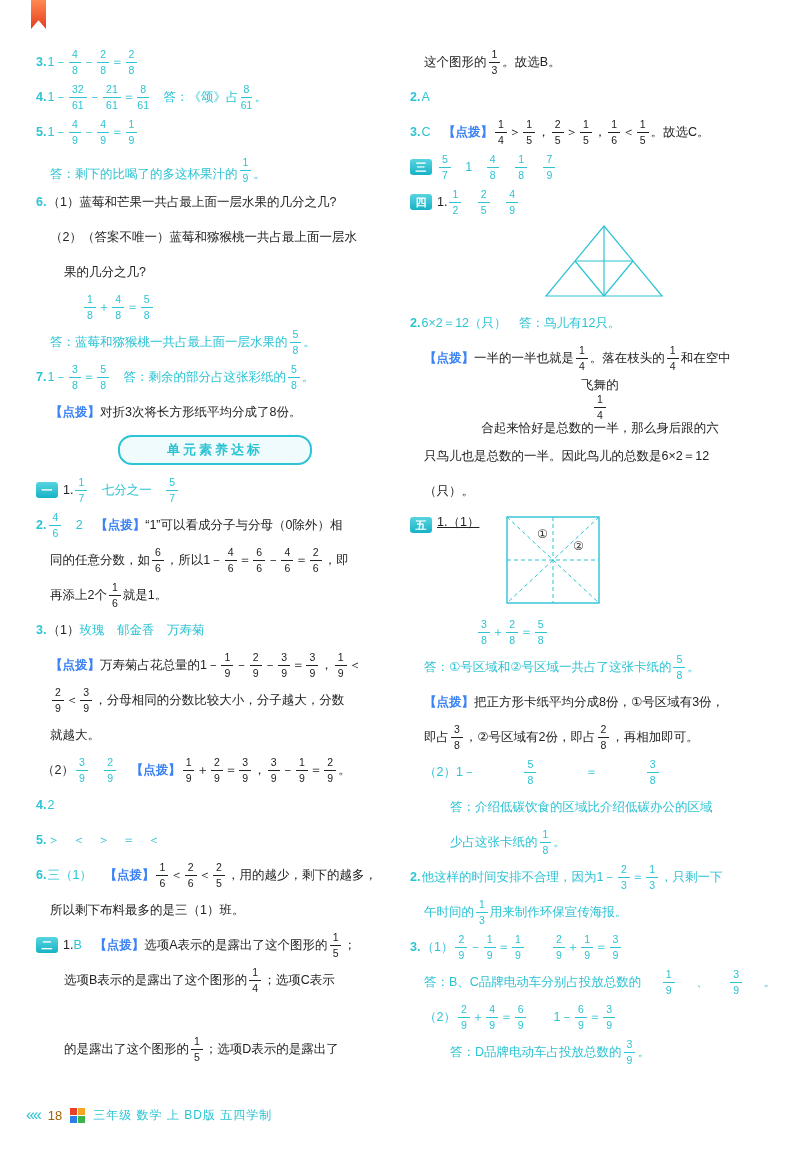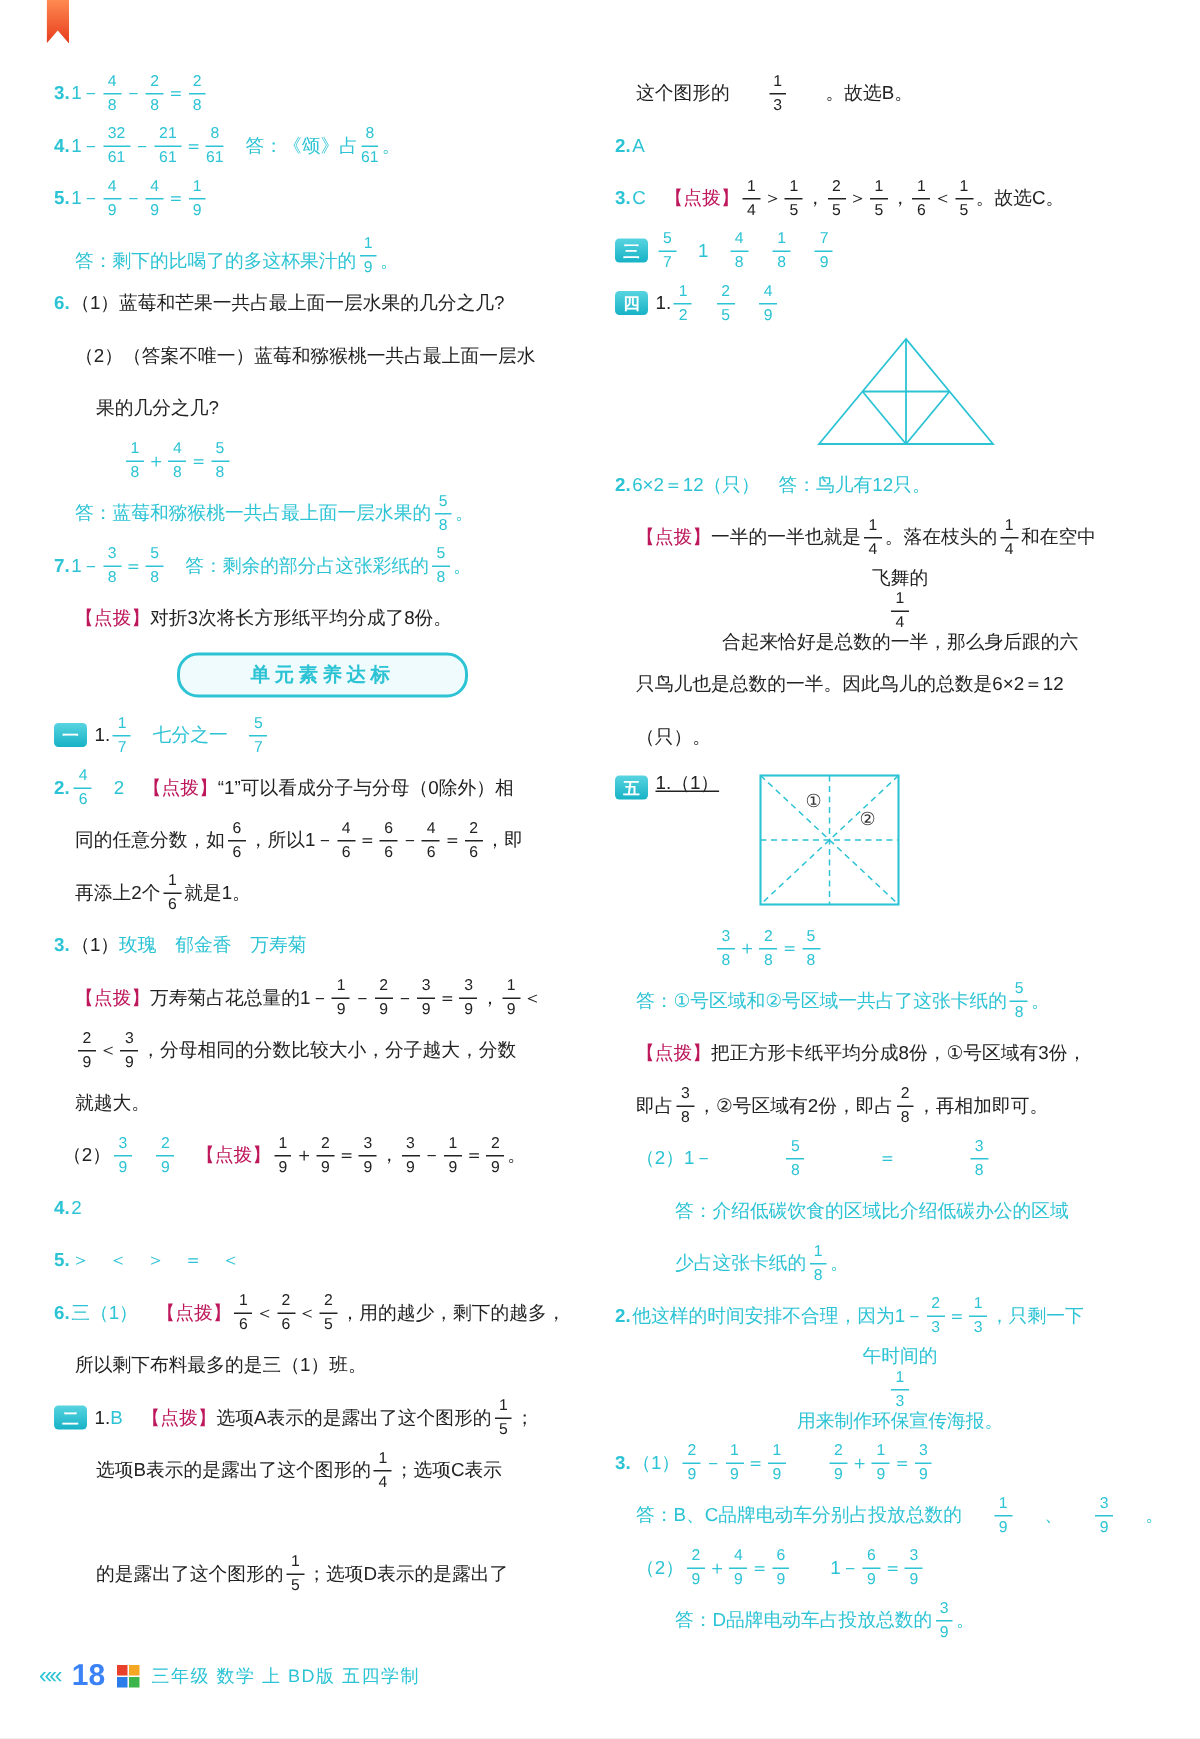--- a/index.html
+++ b/index.html
@@ -13,37 +13,37 @@
   .col-right{left:410px;width:366px;}
   .line{display:flex;align-items:center;min-height:32px;margin-bottom:3px;
         font-size:12.5px;color:#222;overflow:hidden;}
   .line.center{justify-content:center;}
   .line.top{align-items:flex-start;}
   .line.top .t,.line.top .num{margin-top:4px;text-decoration:underline;}
   .line.top .bnum{margin-top:7px;}
   .t{white-space:pre;}
   .cy{color:var(--cy,#2cc3d4);}
   .num{color:var(--cy,#2cc3d4);font-weight:700;white-space:pre;margin-right:1px;flex:none;}
-  .bld{font-weight:400;color:#be185d;white-space:pre;flex:none;}
+  .bld{font-weight:700;color:#3b82f6;white-space:pre;flex:none;}
   .fr{display:inline-flex;flex-direction:column;align-items:center;margin:0 2px;
       font-size:10.5px;line-height:1;flex:none;}
   .fr .fn{padding:0 3px 2px;border-bottom:1.2px solid currentColor;}
   .fr .fd{padding-top:2px;}
   .bnum{flex:none;width:22px;height:16px;border-radius:3px;
         background:linear-gradient(180deg,#58d4e0,#17b2c6);color:#fff;
         font-size:11px;display:inline-flex;align-items:center;justify-content:center;
         margin-right:5px;font-weight:700;}
   .hdrbox{height:26px;min-width:150px;padding:0 20px;border:2px solid var(--cy,#2cc3d4);
         border-radius:14px;display:inline-flex;align-items:center;justify-content:center;
         color:var(--cy,#2cc3d4);font-weight:700;font-size:13px;letter-spacing:3px;
         background:#effbfc;margin:4px 0 6px;}
   .fig{flex:none;margin-left:22px;}
   .footer{position:absolute;left:26px;top:1106px;display:flex;align-items:center;gap:8px;}
   .marks{color:var(--cy,#2cc3d4);font-size:16px;letter-spacing:-2px;}
-  .pnum{font-weight:700;font-size:20px;color:#3b82f6;}
+  .pnum{font-weight:400;font-size:13px;color:#a16207;}
   .logo{width:15px;height:15px;display:grid;grid-template-columns:1fr 1fr;grid-template-rows:1fr 1fr;gap:1px;}
   .logo i{display:block;}
   .logo i:nth-child(1){background:#e8402a;}
   .logo i:nth-child(2){background:#f5a623;}
   .logo i:nth-child(3){background:#2b7de9;}
   .logo i:nth-child(4){background:#3cb54a;}
   .edition{color:var(--cy,#2cc3d4);font-size:12px;letter-spacing:1px;}
 </style>
 </head>
 <body>
@@ -385,21 +385,21 @@
       <div class="line" style="padding-left: 28px; margin-top: 37px;">
         <span class="t">的是露出了这个图形的</span>
         <span class="fr">
           <span class="fn">1</span>
           <span class="fd">5</span>
         </span>
         <span class="t">；选项D表示的是露出了</span>
       </div>
     </div>
   <div class="col col-right">
-      <div class="line" style="padding-left: 14px; gap: 24px;">
+      <div class="line" style="padding-left: 14px;">
         <span class="t">这个图形的</span>
         <span class="fr">
           <span class="fn">1</span>
           <span class="fd">3</span>
         </span>
         <span class="t">。故选B。</span>
       </div>
       <div class="line">
         <span class="num">2.</span>
         <span class="t cy">A</span>
@@ -623,21 +623,21 @@
           <span class="fn">2</span>
           <span class="fd">3</span>
         </span>
         <span class="t cy">＝</span>
         <span class="fr cy">
           <span class="fn">1</span>
           <span class="fd">3</span>
         </span>
         <span class="t cy">，只剩一下</span>
       </div>
-      <div class="line" style="padding-left: 14px; flex-direction: column;">
+      <div class="line" style="padding-left: 14px;">
         <span class="t cy">午时间的</span>
         <span class="fr cy">
           <span class="fn">1</span>
           <span class="fd">3</span>
         </span>
         <span class="t cy">用来制作环保宣传海报。</span>
       </div>
       <div class="line">
         <span class="num">3.</span>
         <span class="t cy">（1）</span>

